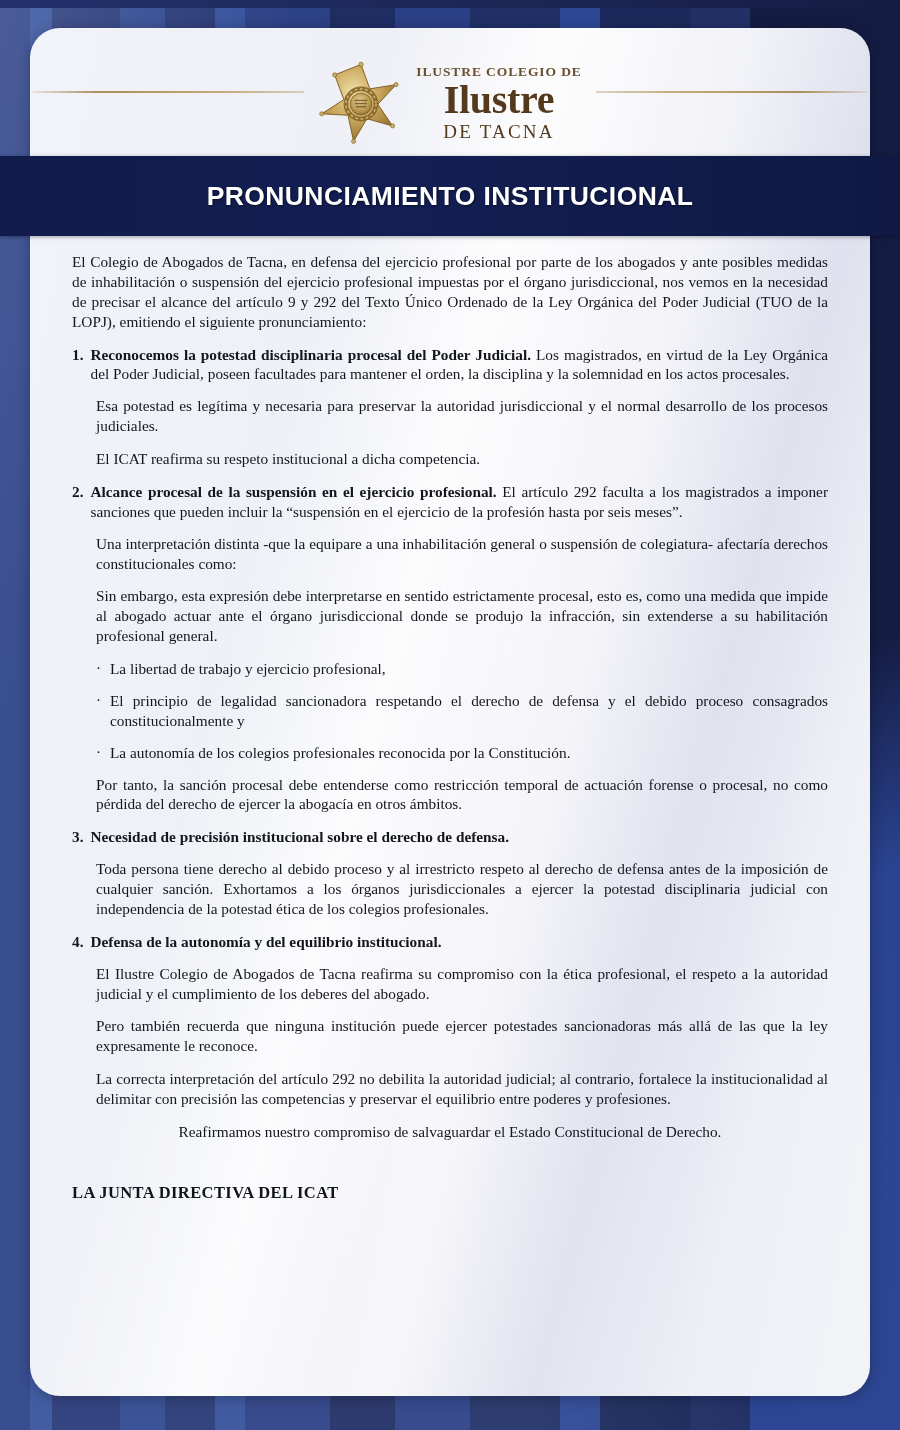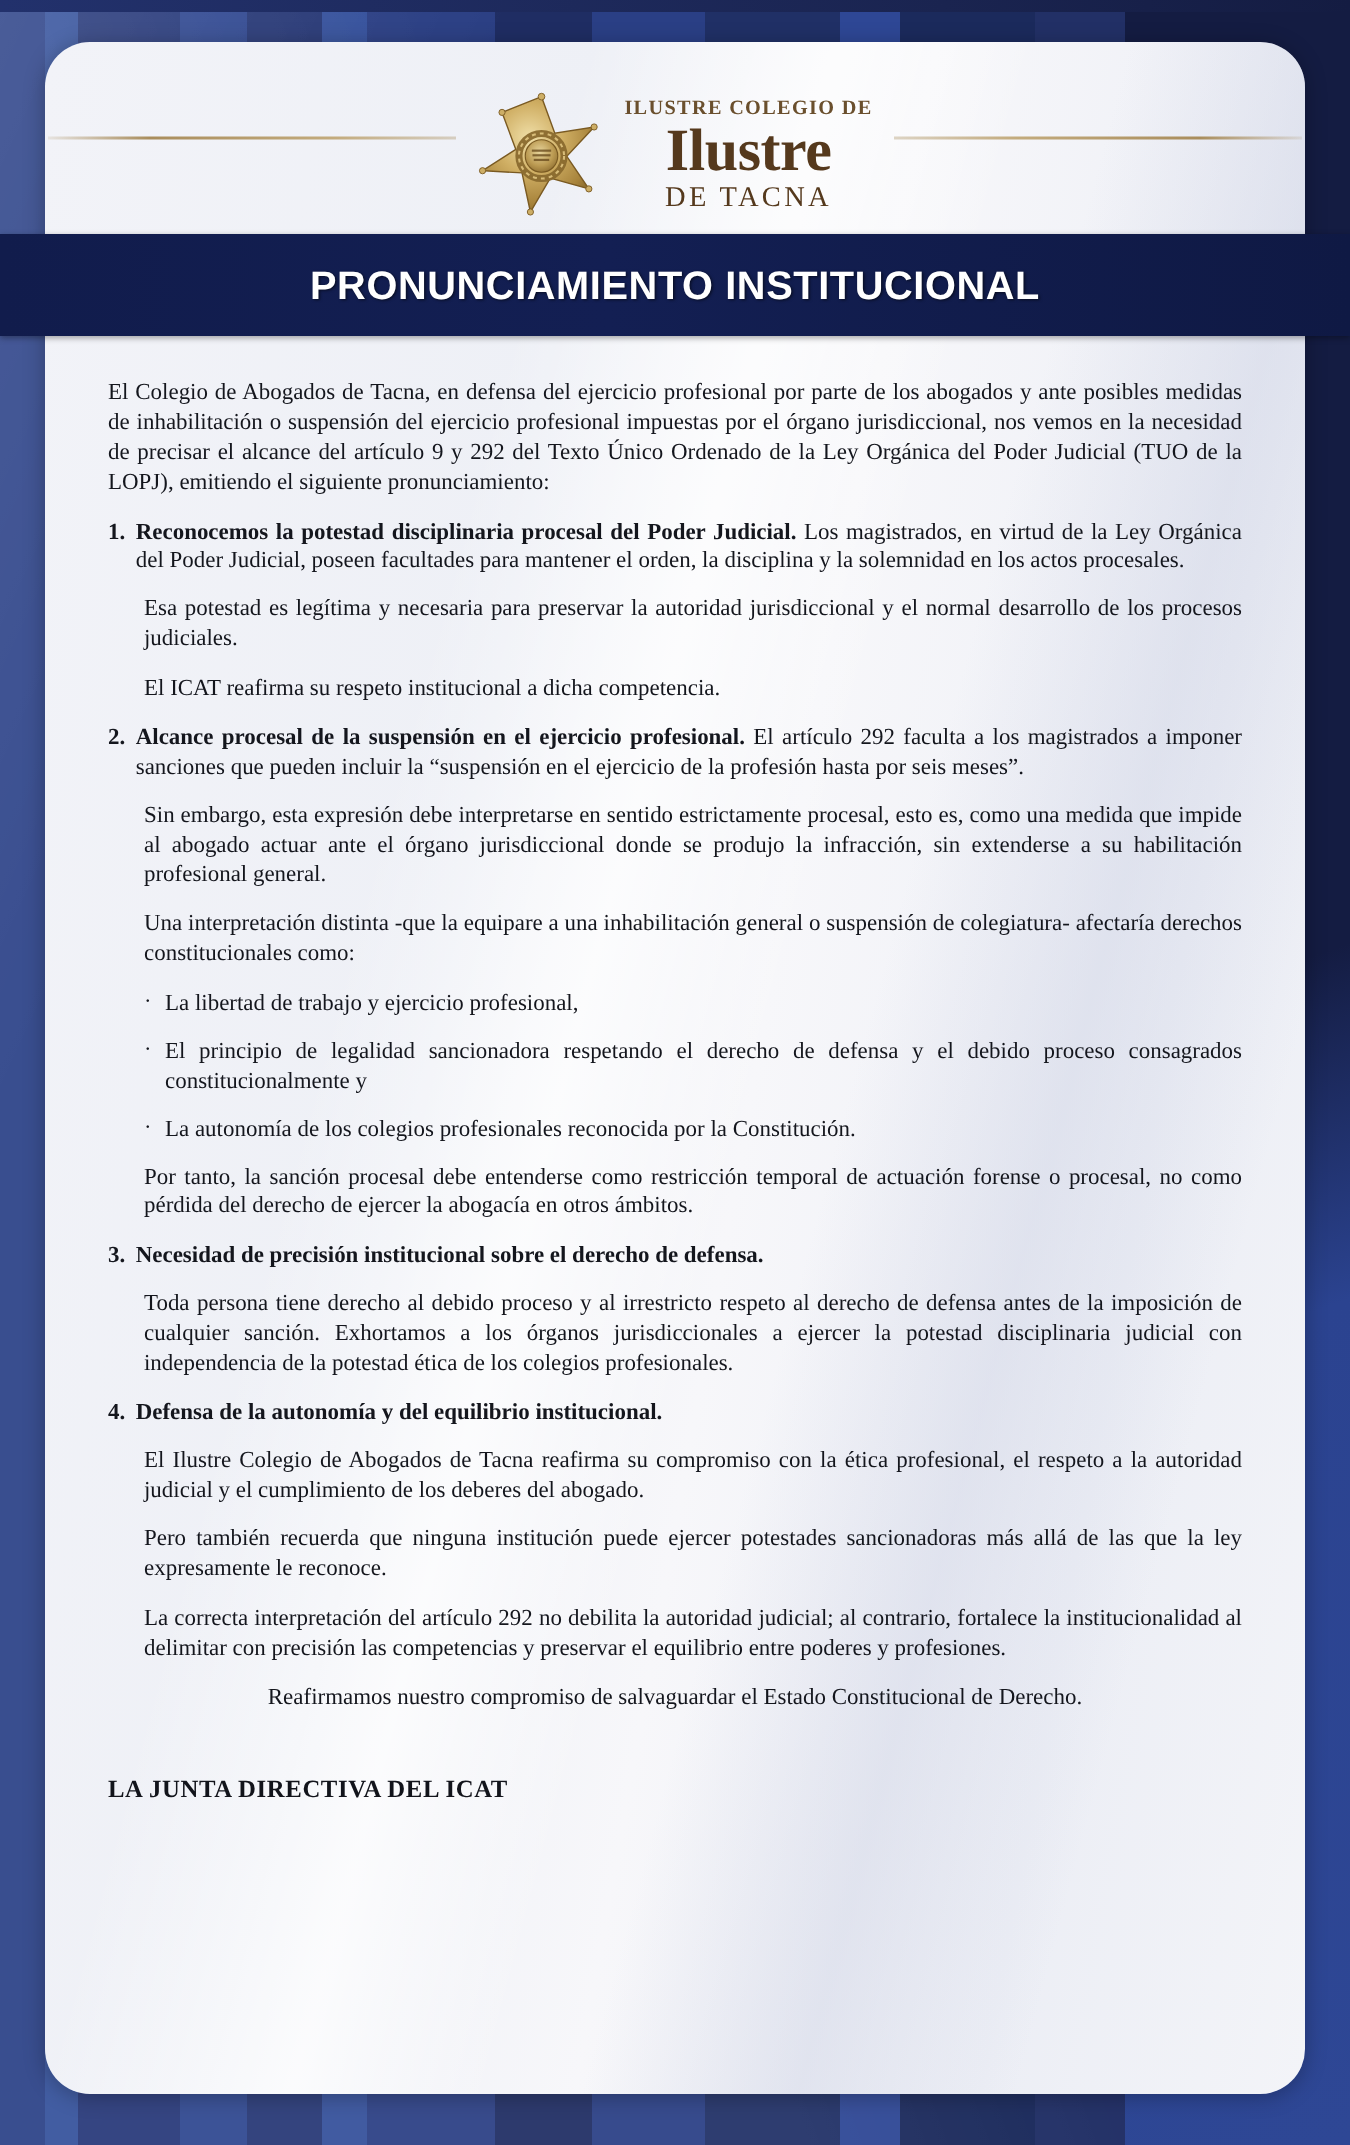--- a/index.html
+++ b/index.html
@@ -108,21 +108,21 @@
   }
   #wm-sub{
     font-family:"Liberation Serif", serif;
     font-size:19px; font-weight:400; letter-spacing:2.2px;
     color:#55391d;
   }
 
   
   #title-banner{
     position:absolute;
-    left:0; top:156px; width:900px; height:68px;
+    left:0; top:156px; width:900px; height:80px;
     background:linear-gradient(90deg,#111c4c 0%,#131f53 45%,#0f1944 100%);
     display:flex; flex-direction:column; align-items:center; justify-content:center;
     z-index:5;
     box-shadow:0 1px 4px rgba(0,0,0,.35);
   }
   #banner-line1{
     font-family:"Liberation Sans", sans-serif;
     font-weight:700; font-size:26.5px; letter-spacing:.4px;
     color:#ffffff; text-shadow:1px 1px 2px rgba(0,0,0,.55);
   }
@@ -242,22 +242,22 @@
       <span class="num">1.</span>
       <span class="ntext"><b>Reconocemos la potestad disciplinaria procesal del Poder Judicial.</b><span> Los magistrados, en virtud de la Ley Orgánica del Poder Judicial, poseen facultades para mantener el orden, la disciplina y la solemnidad en los actos procesales.</span></span>
     </div>
     <p class="indent">Esa potestad es legítima y necesaria para preservar la autoridad jurisdiccional y el normal desarrollo de los procesos judiciales.</p>
     <p class="indent">El ICAT reafirma su respeto institucional a dicha competencia.</p>
 
     <div class="numbered">
       <span class="num">2.</span>
       <span class="ntext"><b>Alcance procesal de la suspensión en el ejercicio profesional.</b><span>  El artículo 292 faculta a los magistrados a imponer sanciones que pueden incluir la “suspensión en el ejercicio de la profesión hasta por seis meses”.</span></span>
     </div>
+    <p class="indent">Una interpretación distinta -que la equipare a una inhabilitación general o suspensión de colegiatura- afectaría derechos constitucionales como:</p>
     <p class="indent">Sin embargo, esta expresión debe interpretarse en sentido estrictamente procesal, esto es, como una medida que impide al abogado actuar ante el órgano jurisdiccional donde se produjo la infracción, sin extenderse a su habilitación profesional general.</p>
-    <p class="indent">Una interpretación distinta -que la equipare a una inhabilitación general o suspensión de colegiatura- afectaría derechos constitucionales como:</p>
 
     <div class="bullet">
       <span class="dot">·</span>
       <span class="btext">La libertad de trabajo y ejercicio profesional,</span>
     </div>
     <div class="bullet">
       <span class="dot">·</span>
       <span class="btext">El principio de legalidad sancionadora respetando el derecho de defensa y el debido proceso consagrados constitucionalmente y</span>
     </div>
     <div class="bullet">

